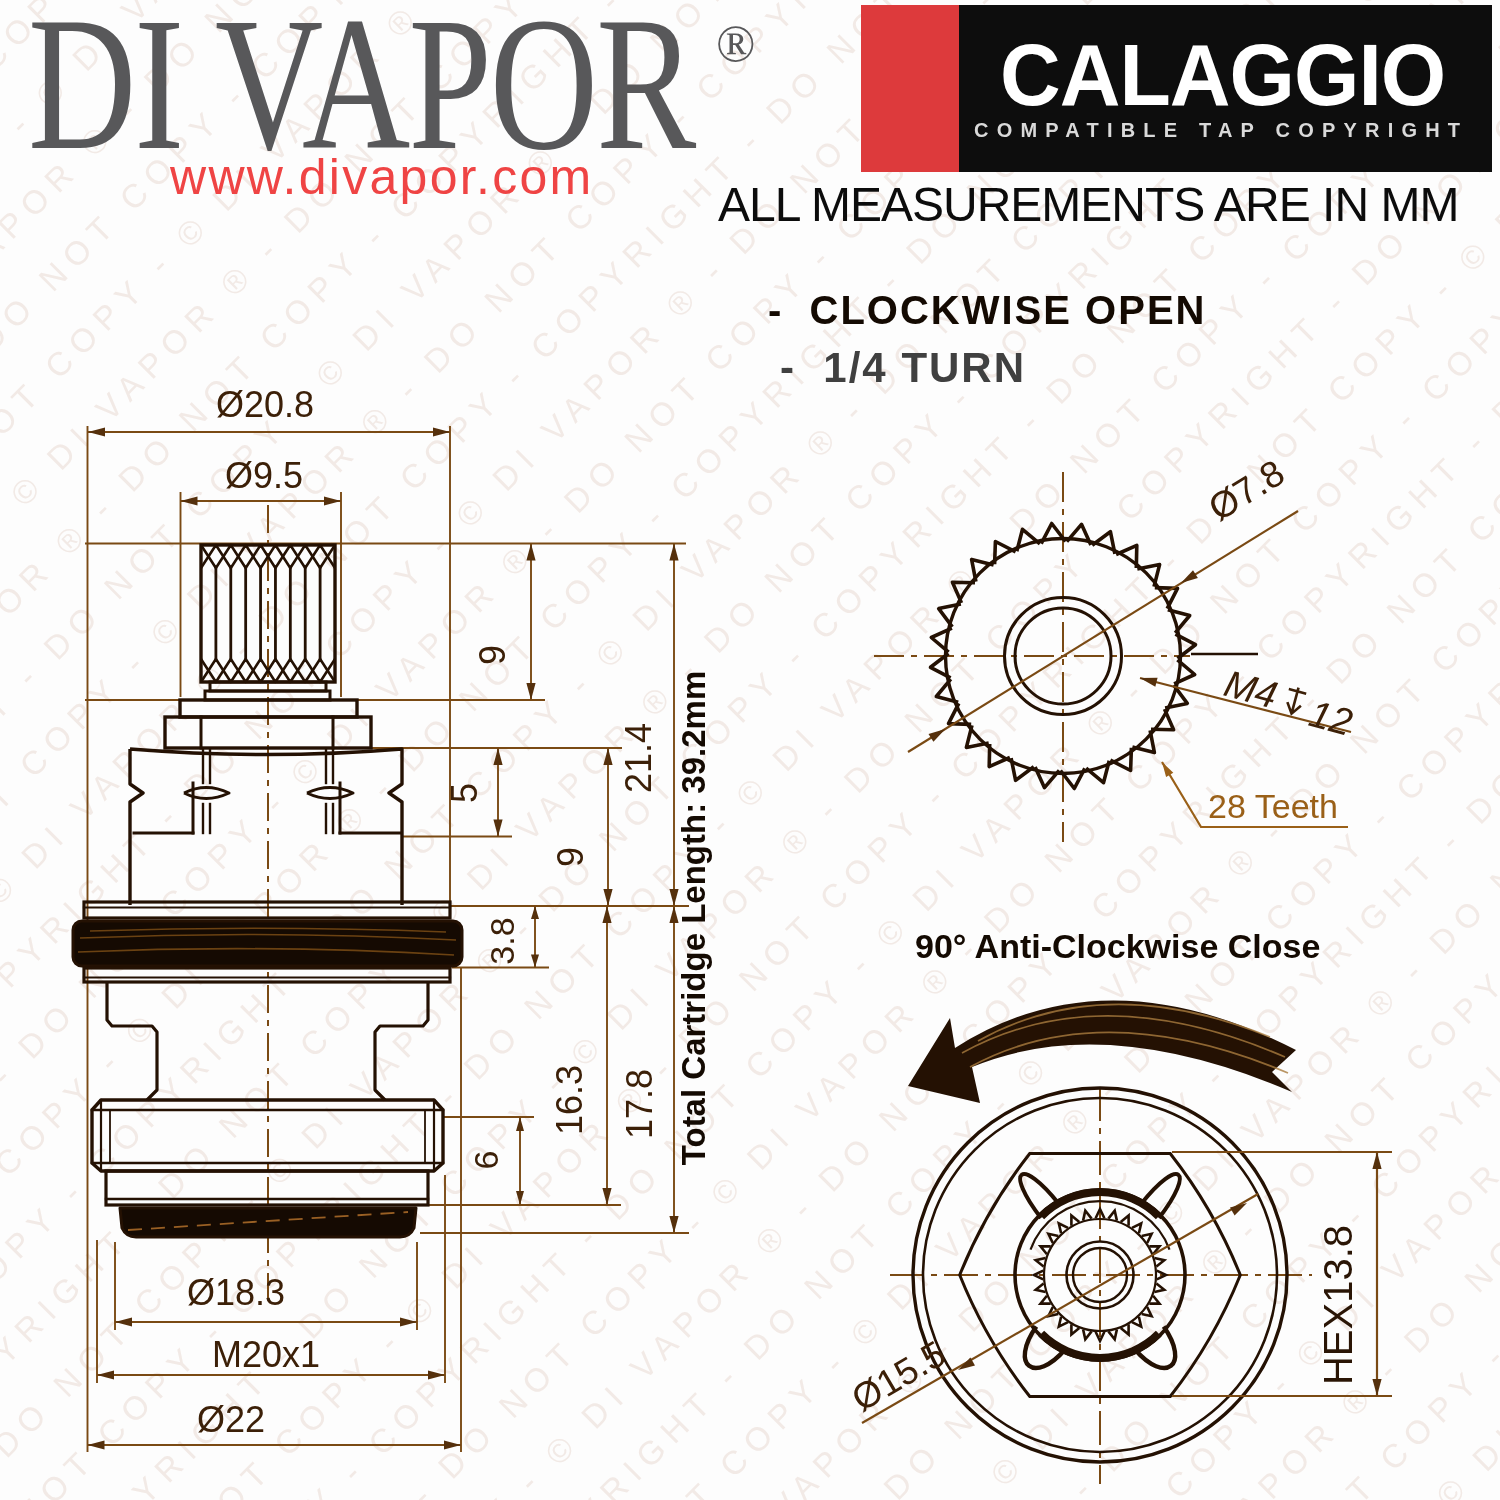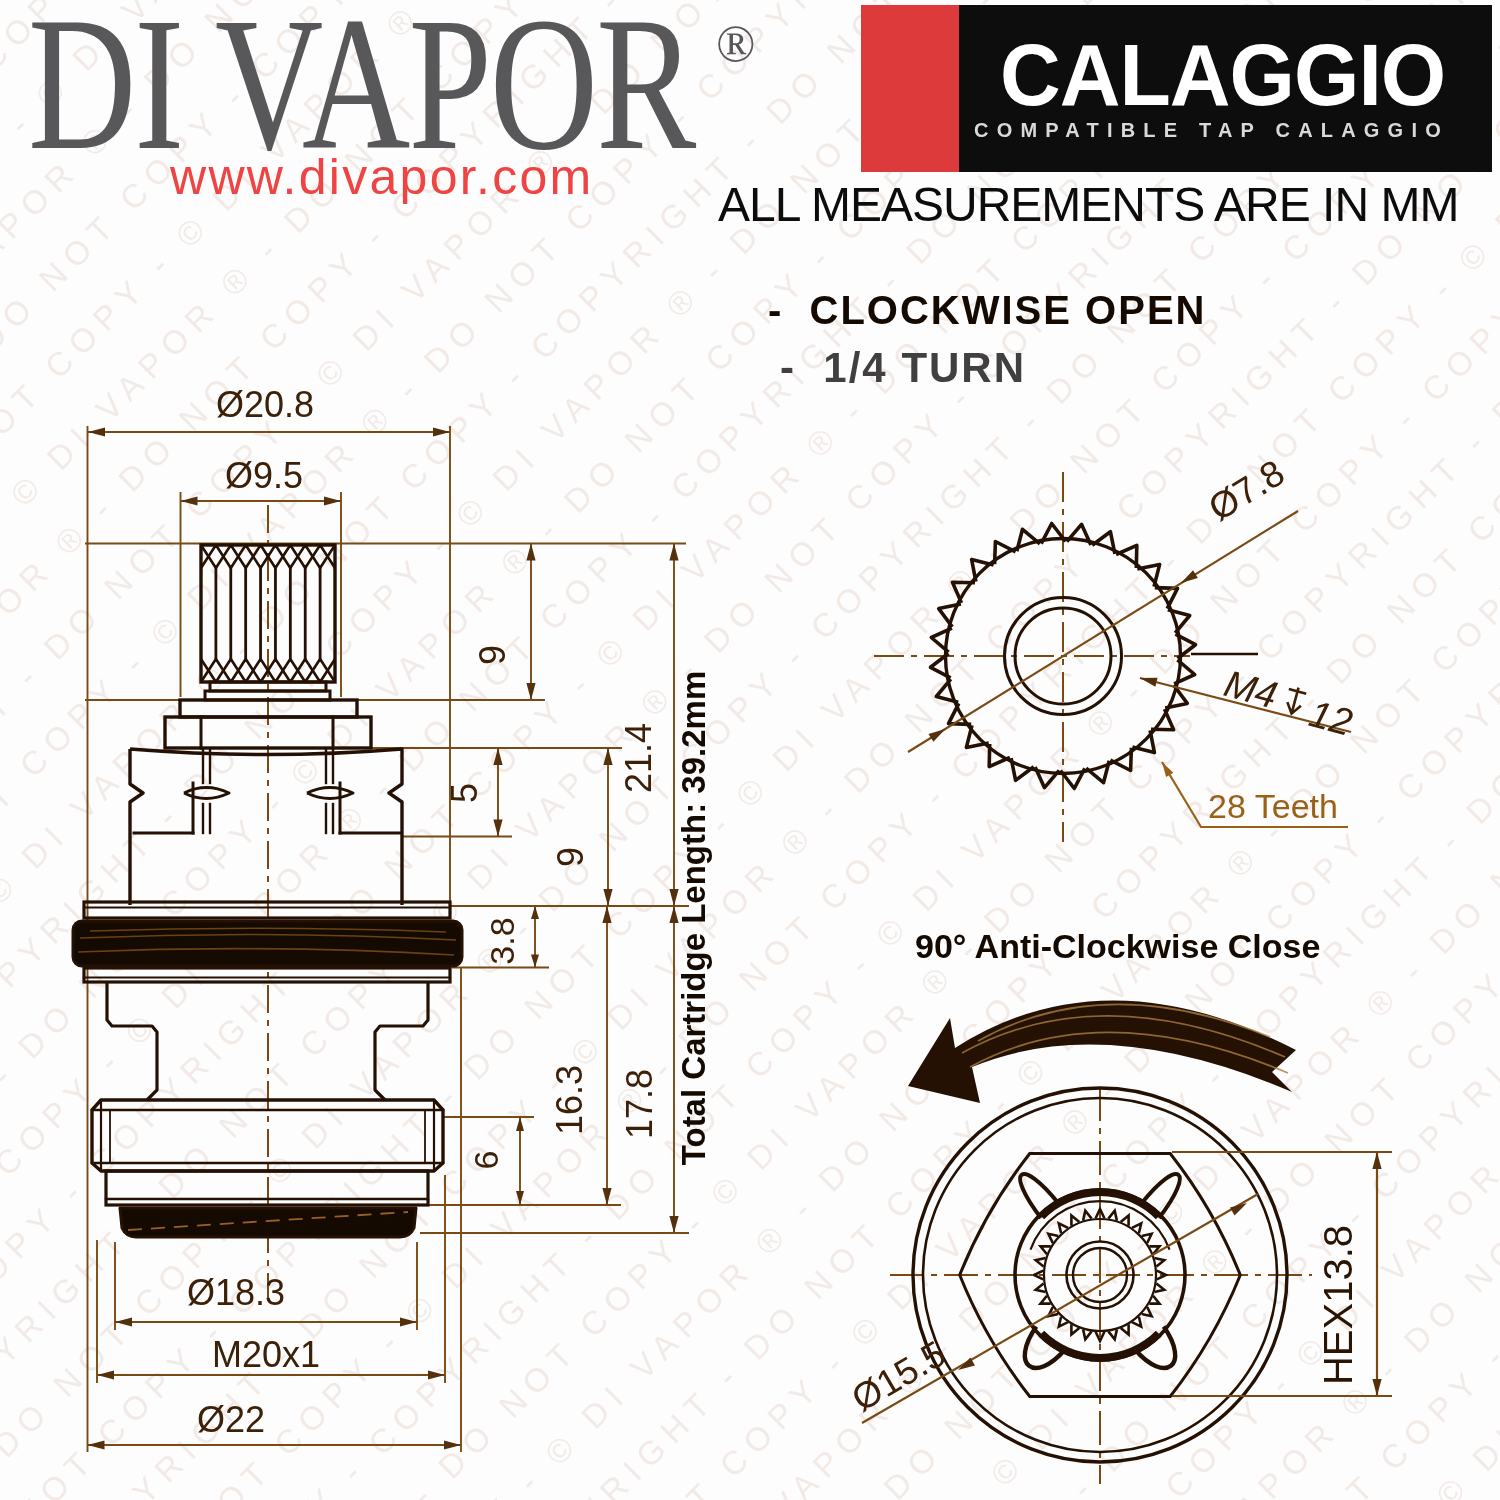--- a/index.html
+++ b/index.html
@@ -72,21 +72,21 @@
 <div class="abs" style="left:716px; top:14px; font-family:'Liberation Serif', serif; font-size:52px; color:#58585a;">®</div>
 
 <div class="abs" style="left:170px; top:148px; font-size:50px; color:#ef4444; letter-spacing:2.3px;">www.divapor.com</div>
 
 <div class="abs" style="left:861px; top:5px; width:98px; height:167px; background:#dd3a3c;"></div>
 
 <div class="abs" style="left:959px; top:5px; width:533px; height:167px; background:#0d0d0d;"></div>
 
 <div class="abs" style="left:1000px; top:24px; color:#fff; font-size:88px; font-weight:bold; letter-spacing:-1px; transform:scale(0.955,1); transform-origin:0 0;">CALAGGIO</div>
 
-<div class="abs" style="left:974px; top:119px; color:#d9d9d9; font-size:20px; font-weight:bold; letter-spacing:8.2px;">COMPATIBLE TAP CALAGGIO</div>
+<div class="abs" style="left:974px; top:119px; color:#d9d9d9; font-size:20px; font-weight:bold; letter-spacing:8.2px;">COMPATIBLE TAP COPYRIGHT</div>
 
 <div class="abs" style="left:718px; top:177px; color:#0c0c0c; font-size:48px; font-weight:normal; letter-spacing:-1px; white-space:nowrap;">ALL MEASUREMENTS ARE IN MM</div>
 
 <div class="abs" style="left:768px; top:288px; color:#140a02; font-size:40px; font-weight:bold; letter-spacing:2px; white-space:nowrap;">-&nbsp;&nbsp;CLOCKWISE OPEN</div>
 
 <div class="abs" style="left:736px; top:344px; color:#404040; font-size:42px; font-weight:bold; letter-spacing:2px; white-space:nowrap;margin-left:44px;">-&nbsp;&nbsp;1/4 TURN</div>
 
 <svg class="abs" style="left:0;top:0" width="1500" height="1500" viewBox="0 0 1500 1500">
 
 <g>

